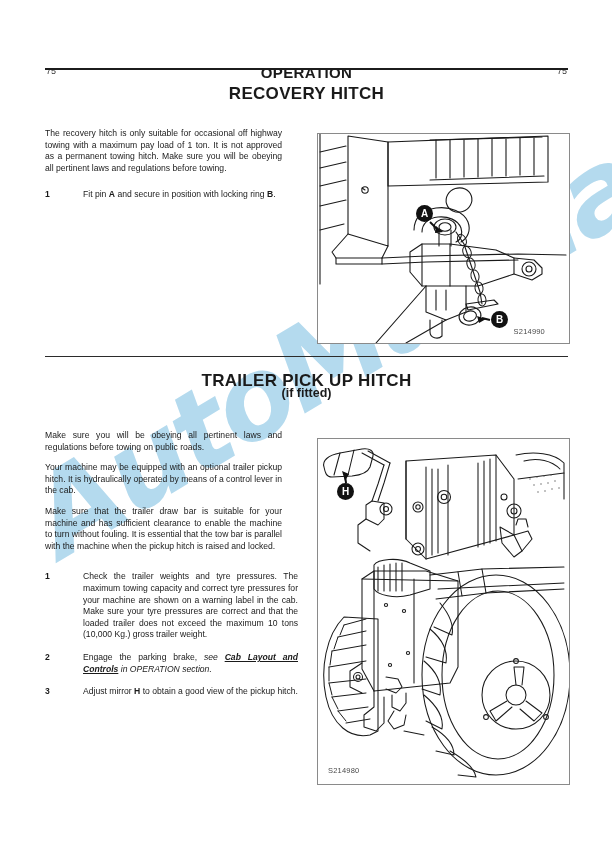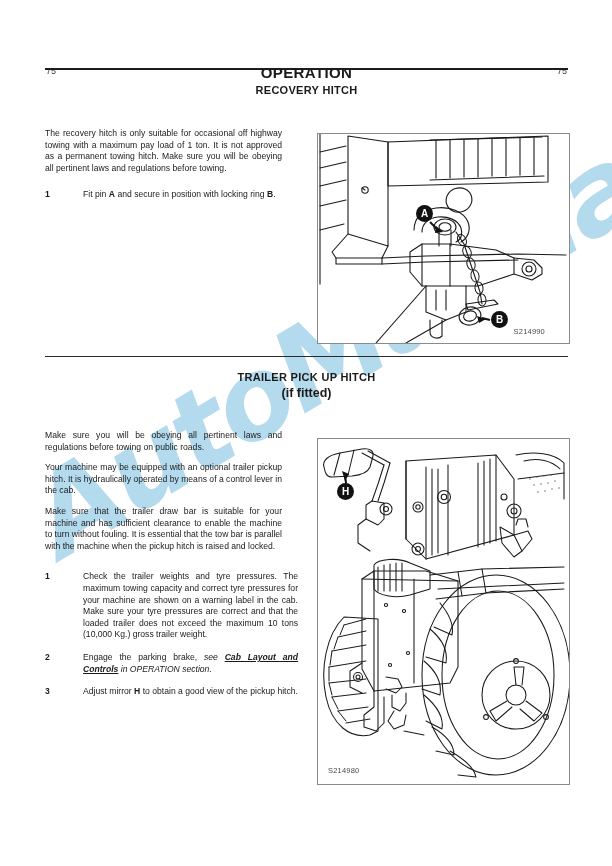--- a/index.html
+++ b/index.html
@@ -99,21 +99,21 @@
     border-top: 1.4px solid #2b2b2b;
     z-index: 3;
   }
 
   
   .section-title {
     position: absolute;
     left: 45px;
     width: 523px;
     text-align: center;
-    font-size: 11px;
+    font-size: 17px;
     font-weight: bold;
     letter-spacing: 0.3px;
   }
   #sec1-title { top: 84px; }
   #sec2-title { top: 371px; }
   .section-subtitle {
     position: absolute;
     left: 45px;
     width: 523px;
     top: 386px;

